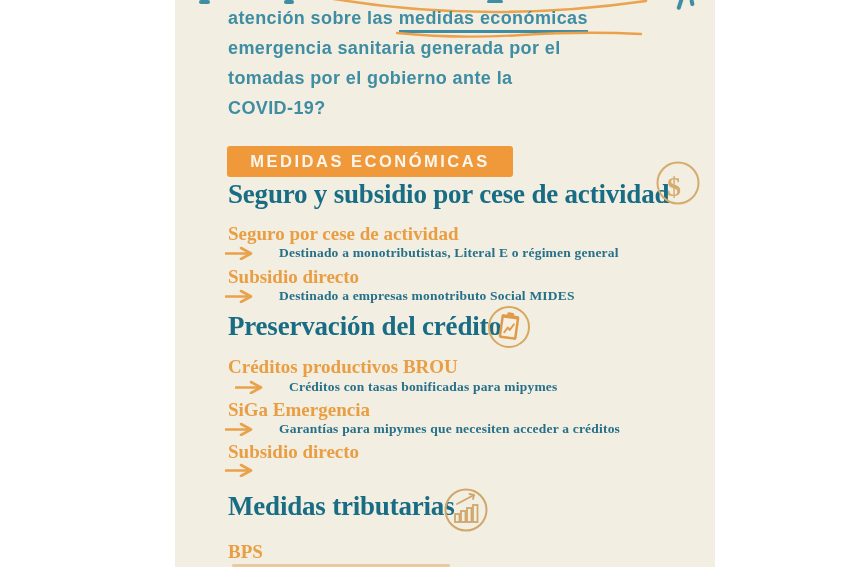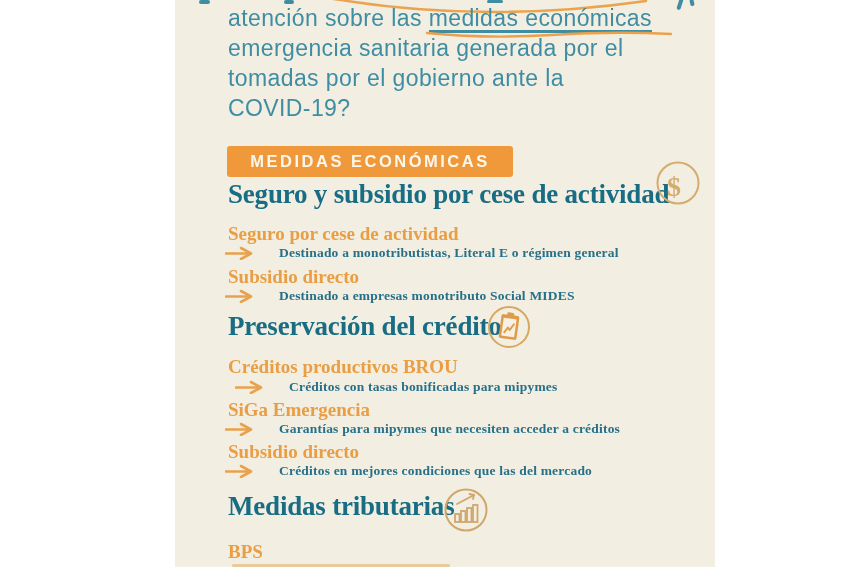--- a/index.html
+++ b/index.html
@@ -9,21 +9,21 @@
     font-family:"Liberation Sans", sans-serif;
   }
   .abs{position:absolute;}
   .panel{
     left:175px;top:0;width:540px;height:567px;
     background:#f2eee1;
   }
   
   .intro{
     left:228px;top:3px;width:478px;
-    font-weight:normal;font-size:23px;line-height:30px;
+    font-weight:bold;font-size:18px;line-height:30px;
     color:#3e8da3;letter-spacing:0.4px;
   }
   .intro .line{white-space:nowrap;}
   .hl{
     position:relative;display:inline-block;
     border-bottom:3px solid #3e8da3;line-height:24px;
   }
   .hl svg{position:absolute;left:-4px;bottom:-9px;}
   
   .badge{
@@ -132,21 +132,20 @@
   </svg>
   <span class="desc-text">Garantías para mipymes que necesiten acceder a créditos</span>
 </div>
 
 <div class="abs subname" style="left:228px;top:441px;">Subsidio directo</div>
 <div class="abs desc-row" style="left:225px;top:463px;">
   <svg width="34" height="14" viewBox="0 0 34 14">
     <path d="M1,7.5 H22" fill="none" stroke="#e9a14b" stroke-width="2.6" stroke-linecap="round"></path>
     <polyline points="16,2 26,7.5 16,13" fill="none" stroke="#e9a14b" stroke-width="2.6" stroke-linecap="round" stroke-linejoin="round"></polyline>
   </svg>
-  <span class="desc-text">Créditos en mejores condiciones que las del mercado</span>
 </div>
 
 <div class="abs h-serif" style="left:228px;top:491px;">Medidas tributarias</div>
 <svg class="abs" style="left:443px;top:487px;" width="46" height="46" viewBox="0 0 46 46">
   <circle cx="23" cy="23" r="20.5" fill="none" stroke="#cfa76b" stroke-width="2"></circle>
   <g stroke="#cfa76b" stroke-width="1.8" fill="none">
     <rect x="12" y="27" width="4.5" height="8"></rect>
     <rect x="18" y="24" width="4.5" height="11"></rect>
     <rect x="24" y="21" width="4.5" height="14"></rect>
     <rect x="30" y="18" width="4.5" height="17"></rect>

